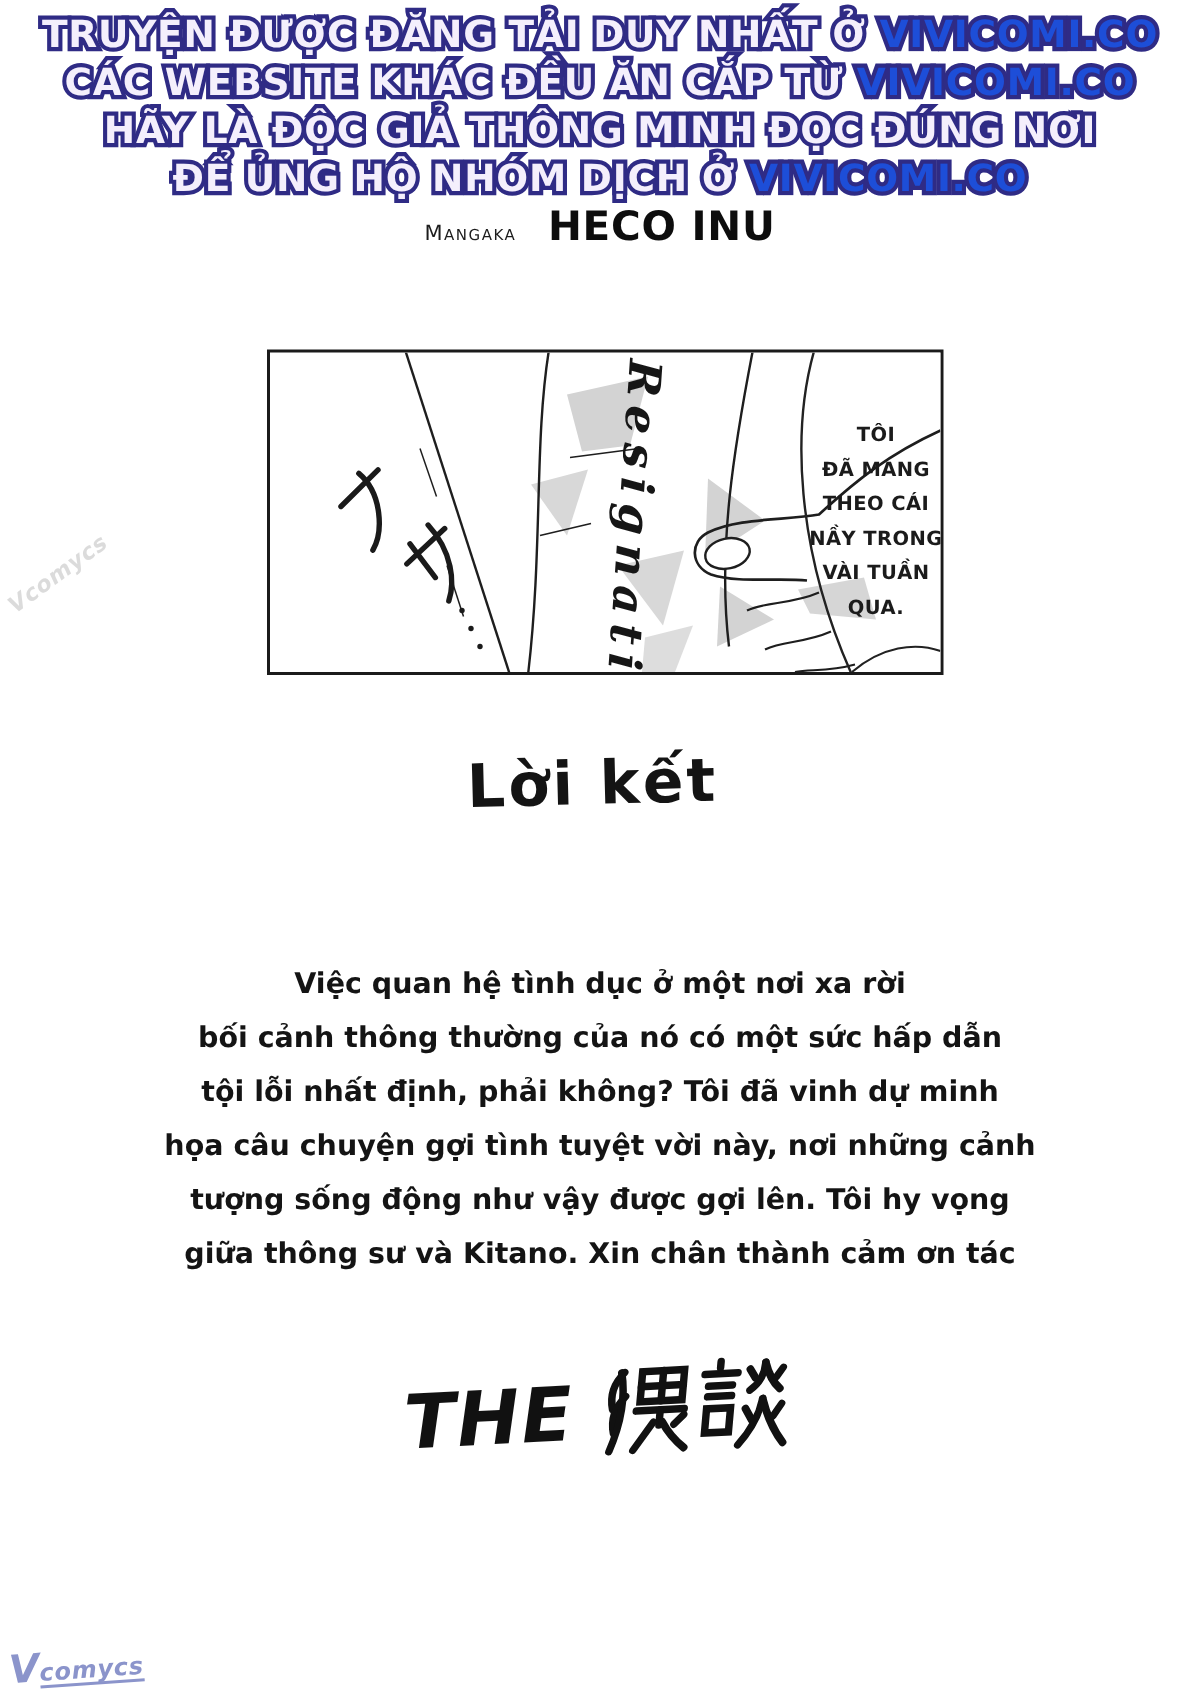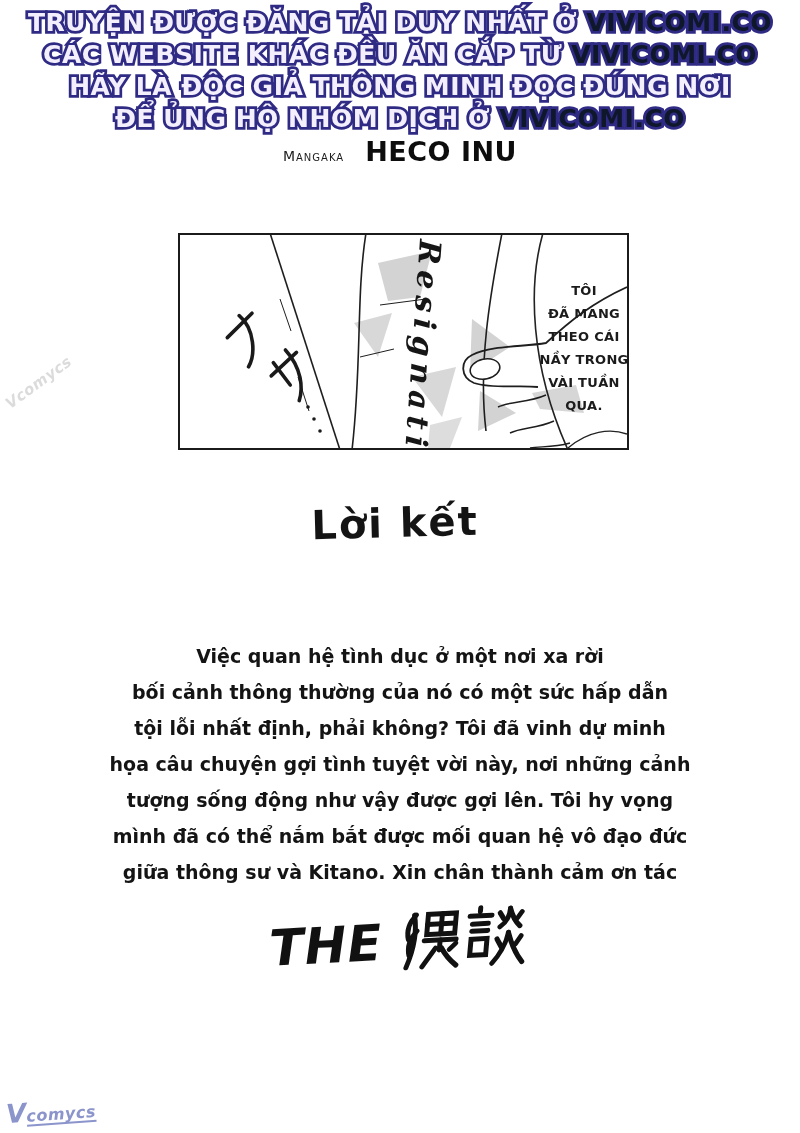--- a/index.html
+++ b/index.html
@@ -4,21 +4,21 @@
 <style>
   html,body{margin:0;padding:0;background:#ffffff;}
   .page{position:relative;width:800px;height:1133px;background:#fff;overflow:hidden;
         font-family:"DejaVu Sans","Liberation Sans",sans-serif;}
 
   
   .notice{position:absolute;top:7px;left:0;width:800px;text-align:center;}
   .notice-line{white-space:nowrap;font-weight:800;font-size:25px;line-height:32px;
        letter-spacing:.5px;color:#f4effc;
        -webkit-text-stroke:5.5px #2f2b85;paint-order:stroke fill;}
-  .notice-line .hl{color:#0f172a;}
+  .notice-line .hl{color:#1d4ed8;}
 
   
   .byline{position:absolute;top:136px;left:0;width:800px;text-align:center;}
   .byline .label{font-variant:small-caps;font-size:14px;letter-spacing:1px;color:#1c1c1c;}
   .byline .author{font-size:27px;font-weight:800;color:#0d0d0d;margin-left:16px;letter-spacing:.5px;}
 
   
   .panel{position:absolute;left:178px;top:233px;width:447px;height:213px;
          border:2px solid #1b1b1b;background:#fff;overflow:hidden;}
   .panel svg{position:absolute;left:0;top:0;}
@@ -137,21 +137,20 @@
   </div>
 
   <div class="afterword-title">Lời kết</div>
 
   <div class="afterword">
     <div>Việc quan hệ tình dục ở một nơi xa rời</div>
     <div>bối cảnh thông thường của nó có một sức hấp dẫn</div>
     <div>tội lỗi nhất định, phải không? Tôi đã vinh dự minh</div>
     <div>họa câu chuyện gợi tình tuyệt vời này, nơi những cảnh</div>
     <div>tượng sống động như vậy được gợi lên. Tôi hy vọng</div>
-    <div>mình đã có thể nắm bắt được mối quan hệ vô đạo đức</div>
     <div>giữa thông sư và Kitano. Xin chân thành cảm ơn tác</div>
   </div>
 
   <div class="logo" aria-label="THE猥談">
     <span class="latin">THE</span>
     <svg width="140" height="68" viewBox="0 0 140 68" aria-label="猥談">
       <g transform="skewX(-8)" stroke="#111" stroke-width="5" stroke-linecap="round" fill="none">
 
         <g transform="translate(14,2)">
           <path d="M14,6 Q4,16 8,30"></path>

